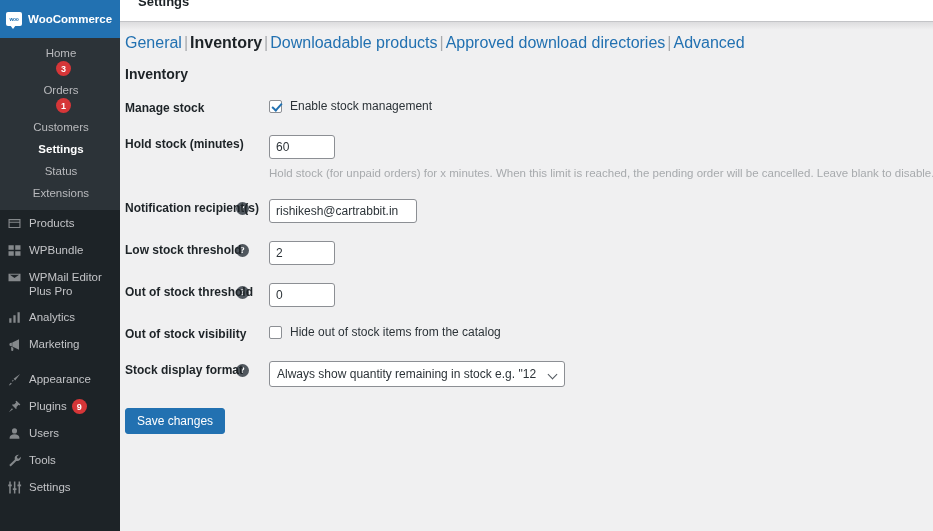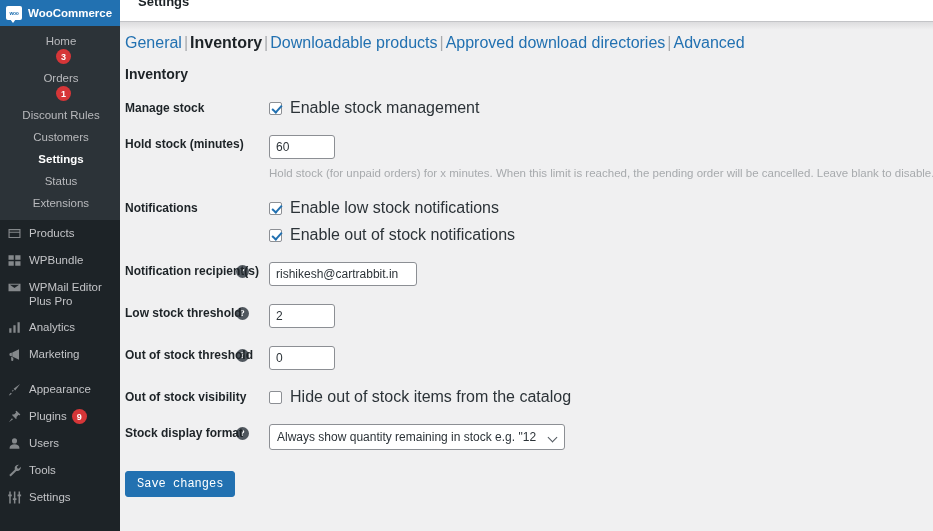--- a/index.html
+++ b/index.html
@@ -17,21 +17,21 @@
     background: #1d2327;
     flex: 0 0 120px;
     position: relative;
     overflow: hidden;
     color: #c3c4c7;
     font-size: 11.5px;
   }
   .woo-head {
     background: #2271b1;
     color: #fff;
-    height: 26px;
+    height: 38px;
     display: flex;
     align-items: center;
     padding-left: 6px;
     font-size: 11.5px;
     font-weight: 600;
     position: relative;
   }
   .woo-head .woo-logo {
     width: 16px; height: 14px;
     background: #fff;
@@ -224,21 +224,21 @@
   }
   .cb.checked::after {
     content: "";
     position: absolute;
     left: 3.5px; top: 0px;
     width: 4px; height: 8px;
     border: solid #2271b1;
     border-width: 0 2px 2px 0;
     transform: rotate(42deg);
   }
-  .cb-label { font-size: 16px; color: #2c3338; }
+  .cb-label { font-size: 12px; color: #2c3338; }
 
   .desc {
     display: block;
     font-size: 11.5px;
     color: #a7aaad;
     margin-top: 7px;
     line-height: 15px;
     white-space: nowrap;
   }
 
@@ -266,21 +266,21 @@
     transform: rotate(45deg);
     pointer-events: none;
   }
 
   .btn-primary {
     background: #2271b1;
     color: #fff;
     border: 1px solid #2271b1;
     border-radius: 3px;
     font-size: 12px;
-    font-family: Liberation Mono, monospace;
+    font-family: Liberation Sans, sans-serif;
     padding: 5px 11px;
     cursor: pointer;
     margin: 12px 0 0 5px;
   }
 </style>
 </head>
 <body>
 
 <div id="app">
 
@@ -295,23 +295,20 @@
     </div>
 
     <div class="submenu">
       <div class="sub-item">
         <span>Home</span>
         <span class="badge">3</span>
       </div>
       <div class="sub-item">
         <span>Orders</span>
         <span class="badge">1</span>
-      </div>
-      <div class="sub-item">
-        <span>Discount Rules</span>
       </div>
       <div class="sub-item">
         <span>Customers</span>
       </div>
       <div class="sub-item current">
         <span>Settings</span>
       </div>
       <div class="sub-item">
         <span>Status</span>
       </div>
@@ -451,33 +448,20 @@
       </tr>
 
       <tr>
         <th>Hold stock (minutes)</th>
         <td>
           <input type="text" class="w-small" value="60" style="">
           <span class="desc">Hold stock (for unpaid orders) for x minutes. When this limit is reached, the pending order will be cancelled. Leave blank to disable.</span>
         </td>
       </tr>
 
-      <tr>
-        <th>Notifications</th>
-        <td>
-          <div class="cb-row">
-            <span class="cb checked"></span>
-            <span class="cb-label">Enable low stock notifications</span>
-          </div>
-          <div class="cb-row">
-            <span class="cb checked"></span>
-            <span class="cb-label">Enable out of stock notifications</span>
-          </div>
-        </td>
-      </tr>
 
       <tr>
         <th>
           <span class="help-wrap"><span class="help-tip">?</span></span>
           <span>Notification recipient(s)</span>
         </th>
         <td>
           <input type="text" class="w-email" value="rishikesh@cartrabbit.in" style="">
         </td>
       </tr>

